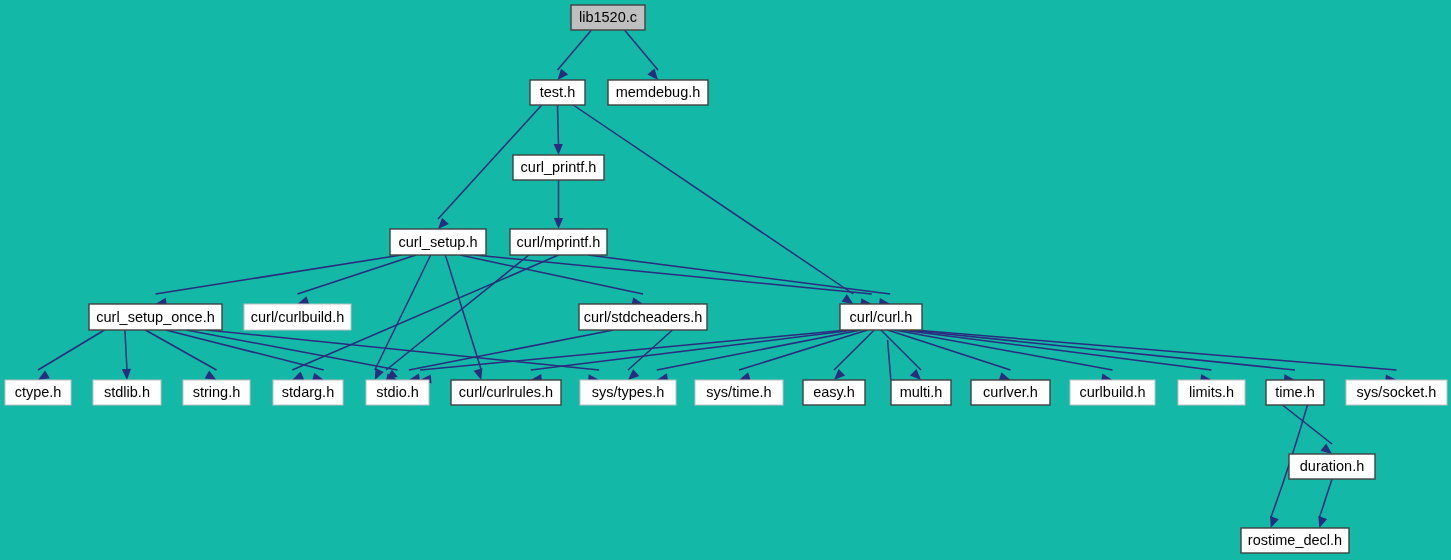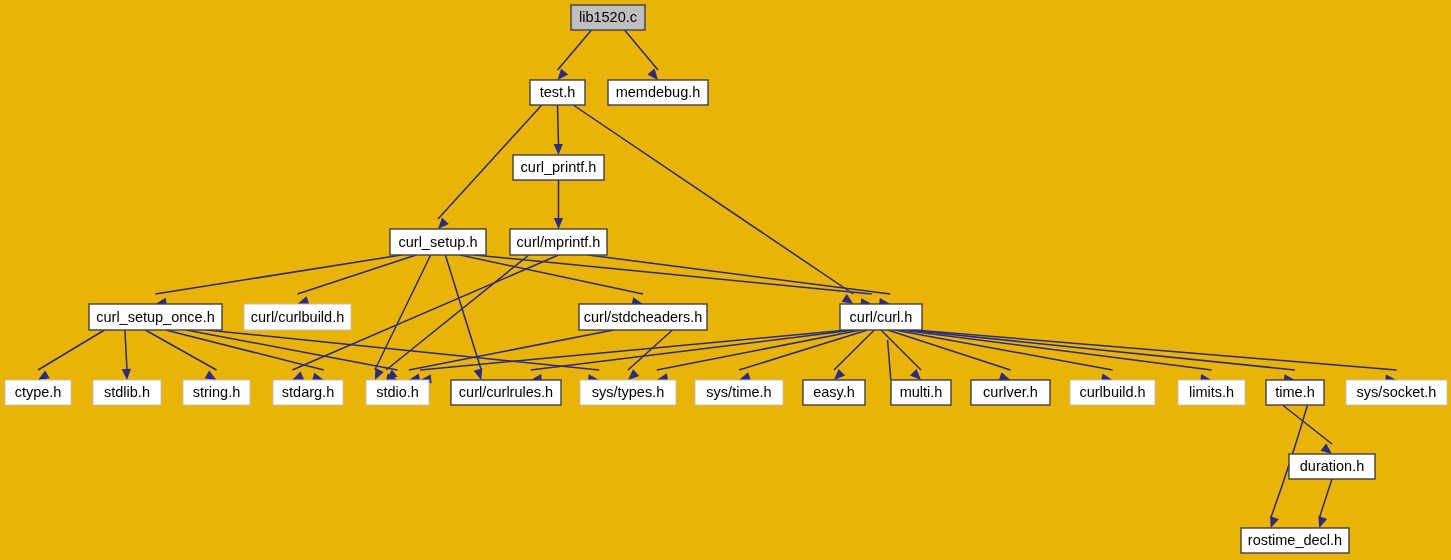--- a/index.html
+++ b/index.html
@@ -7,21 +7,21 @@
     padding: 0;
     background: #ffffff;
   }
   body {
     font-family: "Liberation Sans", sans-serif;
   }
   #graph-wrap {
     position: relative;
     width: 1451px;
     height: 560px;
-    background: #eab308;
+    background: #14b8a6;
     overflow: hidden;
   }
   svg#graph-svg {
     position: absolute;
     left: 0;
     top: 0;
     width: 1451px;
     height: 560px;
     display: block;
   }

